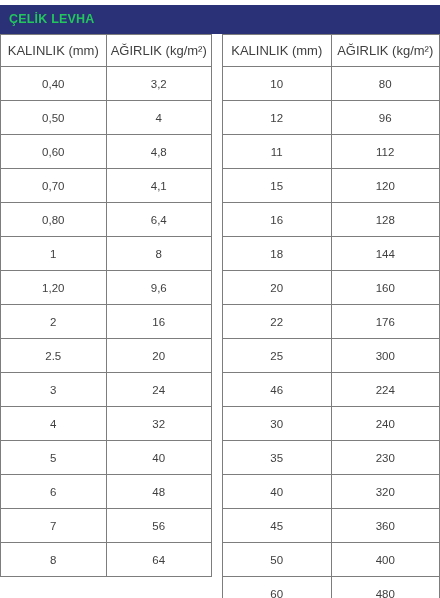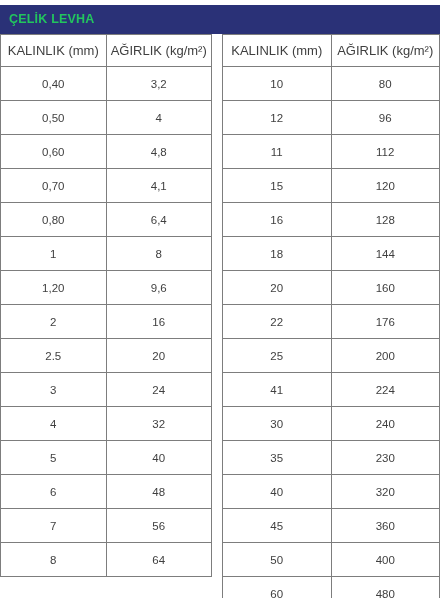--- a/index.html
+++ b/index.html
@@ -203,24 +203,24 @@
             <tr>
               <td>20</td>
               <td>160</td>
             </tr>
             <tr>
               <td>22</td>
               <td>176</td>
             </tr>
             <tr>
               <td>25</td>
-              <td>200</td>
-            </tr>
-            <tr>
-              <td>41</td>
+              <td>300</td>
+            </tr>
+            <tr>
+              <td>46</td>
               <td>224</td>
             </tr>
             <tr>
               <td>30</td>
               <td>240</td>
             </tr>
             <tr>
               <td>35</td>
               <td>230</td>
             </tr>

